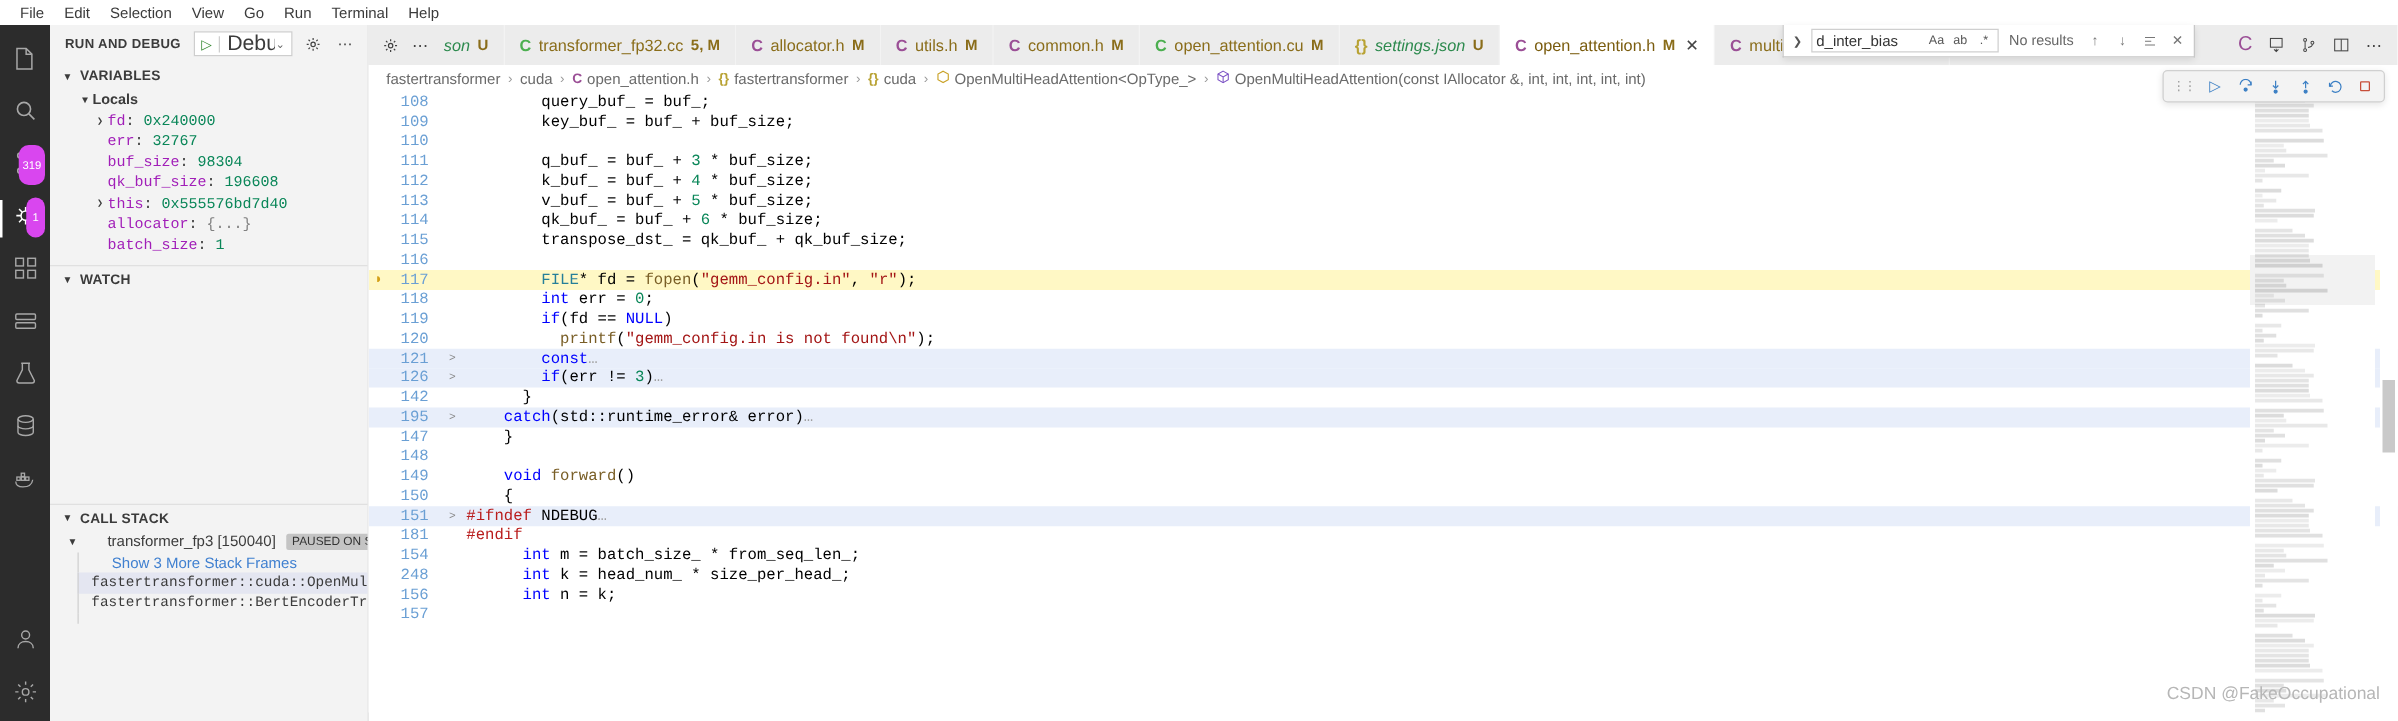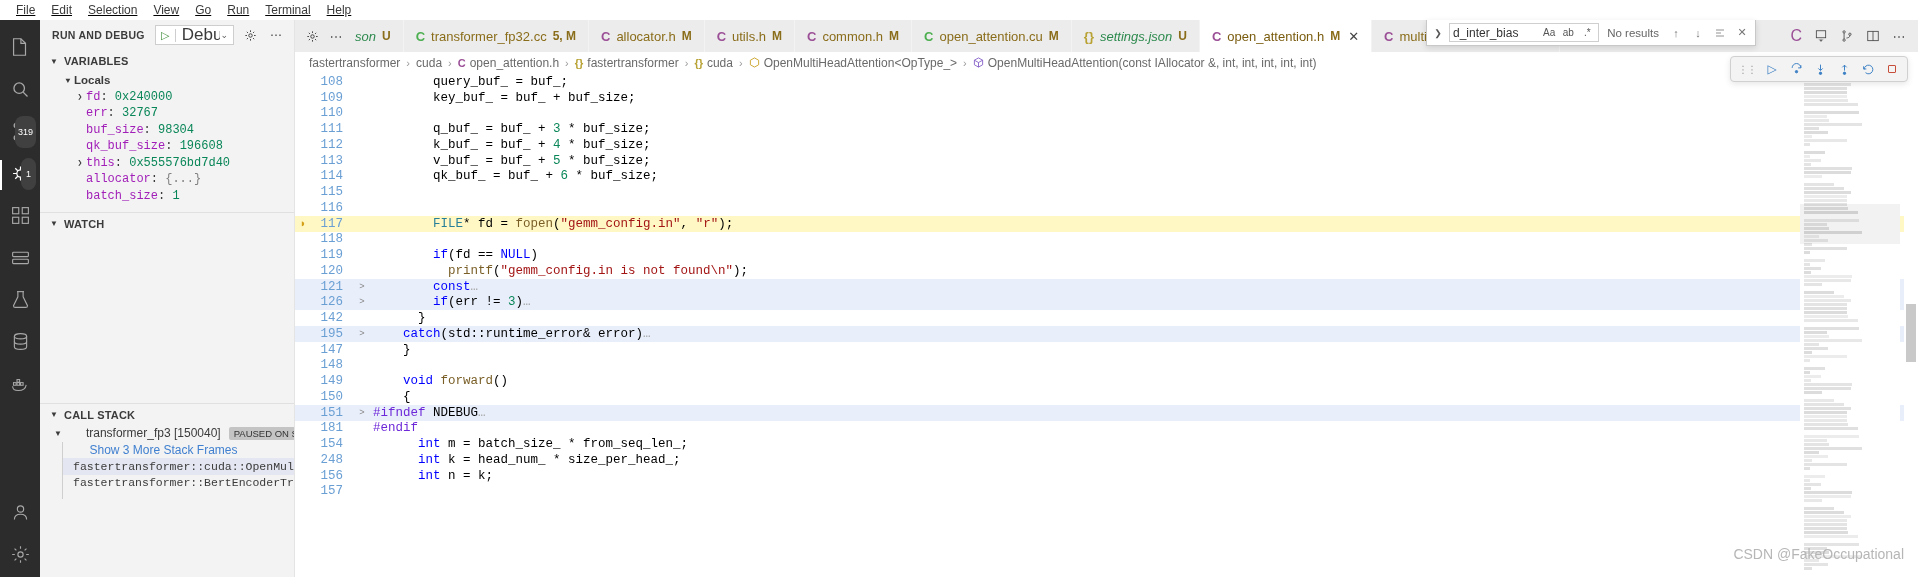--- a/index.html
+++ b/index.html
@@ -2,21 +2,21 @@
 <html><head>
 <meta charset="utf-8">
 <style>
   * { box-sizing: border-box; margin:0; padding:0; }
   html,body {
     width:1918px; height:577px;
     background:#ffffff;
     font-family:"Liberation Sans", sans-serif;
     overflow:hidden;
   }
-  #app { position:relative; width:1918px; height:570px; background:#ffffff;text-decoration:underline; }
+  #app { position:relative; width:1918px; height:570px; background:#ffffff; }
 
   
   .menubar {
     height:20px; background:#ffffff; display:flex; align-items:center;
     padding-left:8px; gap:0px; font-size:12px; color:#3b3b3b;
   }
   .menubar .mi { padding:2px 8px; cursor:default; white-space:nowrap; }
 
   
   .activitybar {
@@ -27,21 +27,21 @@
   .act-item {
     width:40px; height:42px; display:flex; align-items:center; justify-content:center;
     position:relative; color:#a8a8a8;
   }
   .act-item.active { color:#ffffff; }
   .act-item.active::before {
     content:''; position:absolute; left:0; top:6px; bottom:6px; width:2px; background:#ffffff;
   }
   .act-badge {
     position:absolute; right:4px; bottom:6px; min-width:15px; height:15px;
-    border-radius:8px; background:#404040; color:#fff; font-size:9px;
+    border-radius:8px; background:#d946ef; color:#fff; font-size:9px;
     display:flex; align-items:center; justify-content:center; padding:16px 3px;
     font-family:"Liberation Sans", sans-serif;
     text-align:center;
   }
   .act-spacer { flex:1; }
 
   
   .sidebar {
     position:absolute; left:40px; top:20px; width:255px; height:557px;
     background:#f3f3f3; border-right:1px solid #e4e4e4;
@@ -140,21 +140,21 @@
   .bp { width:16px; flex:0 0 auto; text-align:center; color:#d4a017; font-size:11px; }
   .ctext { flex:1; padding-left:4px; }
   .code-line.hl { background:#fff8c5; }
   .code-line.folded { background:#e8eefa; }
 
   .kw   { color:#0000ff; }
   .typ  { color:#267f99; }
   .str  { color:#a31515; }
   .num  { color:#098658; }
   .fn   { color:#795e26; }
-  .pp   { color:#6d28d9;text-align:center; }
+  .pp   { color:#b91c1c;text-align:center; }
   .pl   { color:#000000; }
   .dots { color:#a0a0a0; }
 
   
   .find-widget {
     position:absolute; right:162px; top:0px; width:330px; height:26px;
     background:#ffffff; border:1px solid #c8c8c8; border-top:none;
     display:flex; align-items:center; padding:0 4px; gap:4px;
     box-shadow:0 2px 6px rgba(0,0,0,.12); z-index:20;
   }
@@ -551,24 +551,24 @@
 
     <div class="code-wrap">
       <div id="code-lines">
           <div class="code-line"><span class="bp"></span><span class="ln">108</span><span class="fold"></span><span class="ctext"><span class="pl">        query_buf_ = buf_;</span></span></div>
           <div class="code-line"><span class="bp"></span><span class="ln">109</span><span class="fold"></span><span class="ctext"><span class="pl">        key_buf_ = buf_ + buf_size;</span></span></div>
           <div class="code-line"><span class="bp"></span><span class="ln">110</span><span class="fold"></span></div>
           <div class="code-line"><span class="bp"></span><span class="ln">111</span><span class="fold"></span><span class="ctext"><span class="pl">        q_buf_ = buf_ + </span><span class="num">3</span><span class="pl"> * buf_size;</span></span></div>
           <div class="code-line"><span class="bp"></span><span class="ln">112</span><span class="fold"></span><span class="ctext"><span class="pl">        k_buf_ = buf_ + </span><span class="num">4</span><span class="pl"> * buf_size;</span></span></div>
           <div class="code-line"><span class="bp"></span><span class="ln">113</span><span class="fold"></span><span class="ctext"><span class="pl">        v_buf_ = buf_ + </span><span class="num">5</span><span class="pl"> * buf_size;</span></span></div>
           <div class="code-line"><span class="bp"></span><span class="ln">114</span><span class="fold"></span><span class="ctext"><span class="pl">        qk_buf_ = buf_ + </span><span class="num">6</span><span class="pl"> * buf_size;</span></span></div>
-          <div class="code-line"><span class="bp"></span><span class="ln">115</span><span class="fold"></span></div>
+          <div class="code-line"><span class="bp"></span><span class="ln">115</span><span class="fold"></span><span class="ctext"><span class="pl">        transpose_dst_ = qk_buf_ + qk_buf_size;</span></span></div>
           <div class="code-line"><span class="bp"></span><span class="ln">116</span><span class="fold"></span><span class="ctext"><span class="pl"></span></span></div>
           <div class="code-line hl"><span class="bp">◗</span><span class="ln">117</span><span class="fold"></span><span class="ctext"><span class="pl">        </span><span class="typ">FILE</span><span class="pl">* fd = </span><span class="fn">fopen</span><span class="pl">(</span><span class="str">"gemm_config.in"</span><span class="pl">, </span><span class="str">"r"</span><span class="pl">);</span></span></div>
-          <div class="code-line"><span class="bp"></span><span class="ln">118</span><span class="fold"></span></div>
+          <div class="code-line"><span class="bp"></span><span class="ln">118</span><span class="fold"></span><span class="ctext"><span class="pl">        </span><span class="kw">int</span><span class="pl"> err = </span><span class="num">0</span><span class="pl">;</span></span></div>
           <div class="code-line"><span class="bp"></span><span class="ln">119</span><span class="fold"></span><span class="ctext"><span class="pl">        </span><span class="kw">if</span><span class="pl">(fd == </span><span class="kw">NULL</span><span class="pl">)</span></span></div>
           <div class="code-line"><span class="bp"></span><span class="ln">120</span><span class="fold"></span><span class="ctext"><span class="pl">          </span><span class="fn">printf</span><span class="pl">(</span><span class="str">"gemm_config.in is not found\n"</span><span class="pl">);</span></span></div>
           <div class="code-line folded"><span class="bp"></span><span class="ln">121</span><span class="fold">&gt;</span><span class="ctext"><span class="pl">        </span><span class="kw">const</span><span class="dots">…</span></span></div>
           <div class="code-line folded"><span class="bp"></span><span class="ln">126</span><span class="fold">&gt;</span><span class="ctext"><span class="pl">        </span><span class="kw">if</span><span class="pl">(err != </span><span class="num">3</span><span class="pl">)</span><span class="dots">…</span></span></div>
           <div class="code-line"><span class="bp"></span><span class="ln">142</span><span class="fold"></span><span class="ctext"><span class="pl">      }</span></span></div>
           <div class="code-line folded"><span class="bp"></span><span class="ln">195</span><span class="fold">&gt;</span><span class="ctext"><span class="pl">    </span><span class="kw">catch</span><span class="pl">(std::runtime_error&amp; error)</span><span class="dots">…</span></span></div>
           <div class="code-line"><span class="bp"></span><span class="ln">147</span><span class="fold"></span><span class="ctext"><span class="pl">    }</span></span></div>
           <div class="code-line"><span class="bp"></span><span class="ln">148</span><span class="fold"></span><span class="ctext"><span class="pl"></span></span></div>
           <div class="code-line"><span class="bp"></span><span class="ln">149</span><span class="fold"></span><span class="ctext"><span class="pl">    </span><span class="kw">void</span><span class="pl"> </span><span class="fn">forward</span><span class="pl">()</span></span></div>
           <div class="code-line"><span class="bp"></span><span class="ln">150</span><span class="fold"></span><span class="ctext"><span class="pl">    {</span></span></div>

